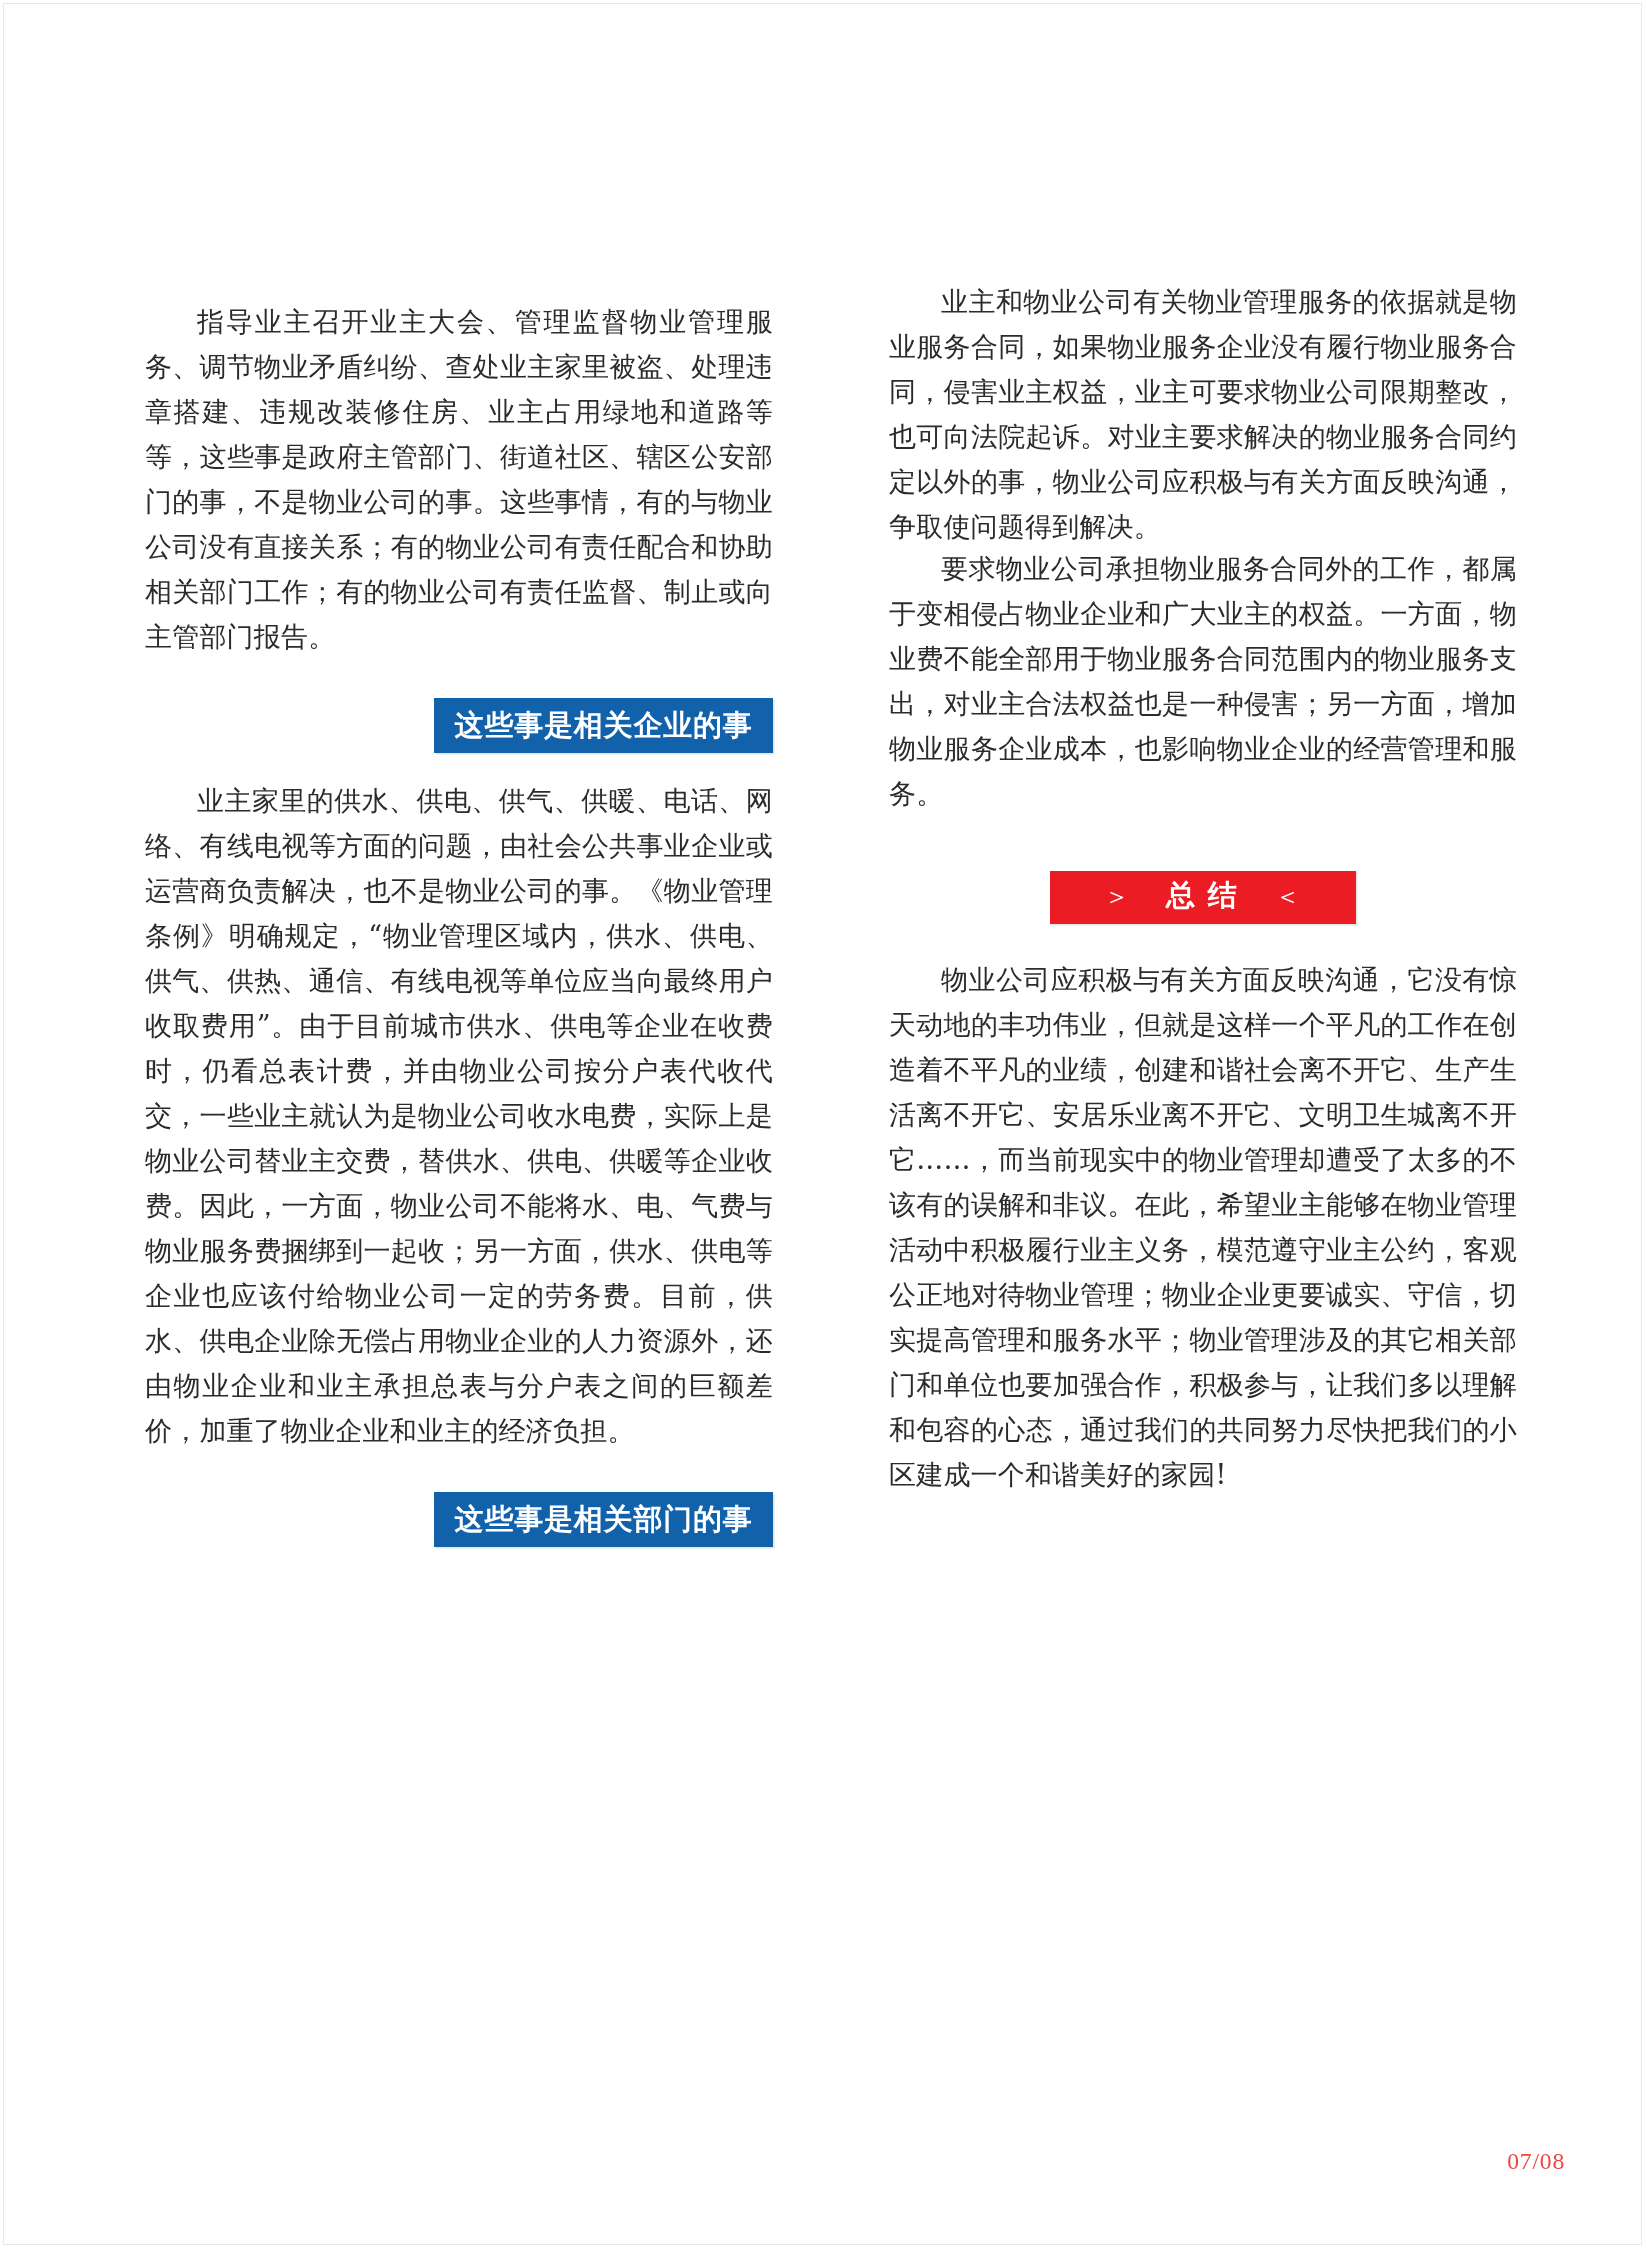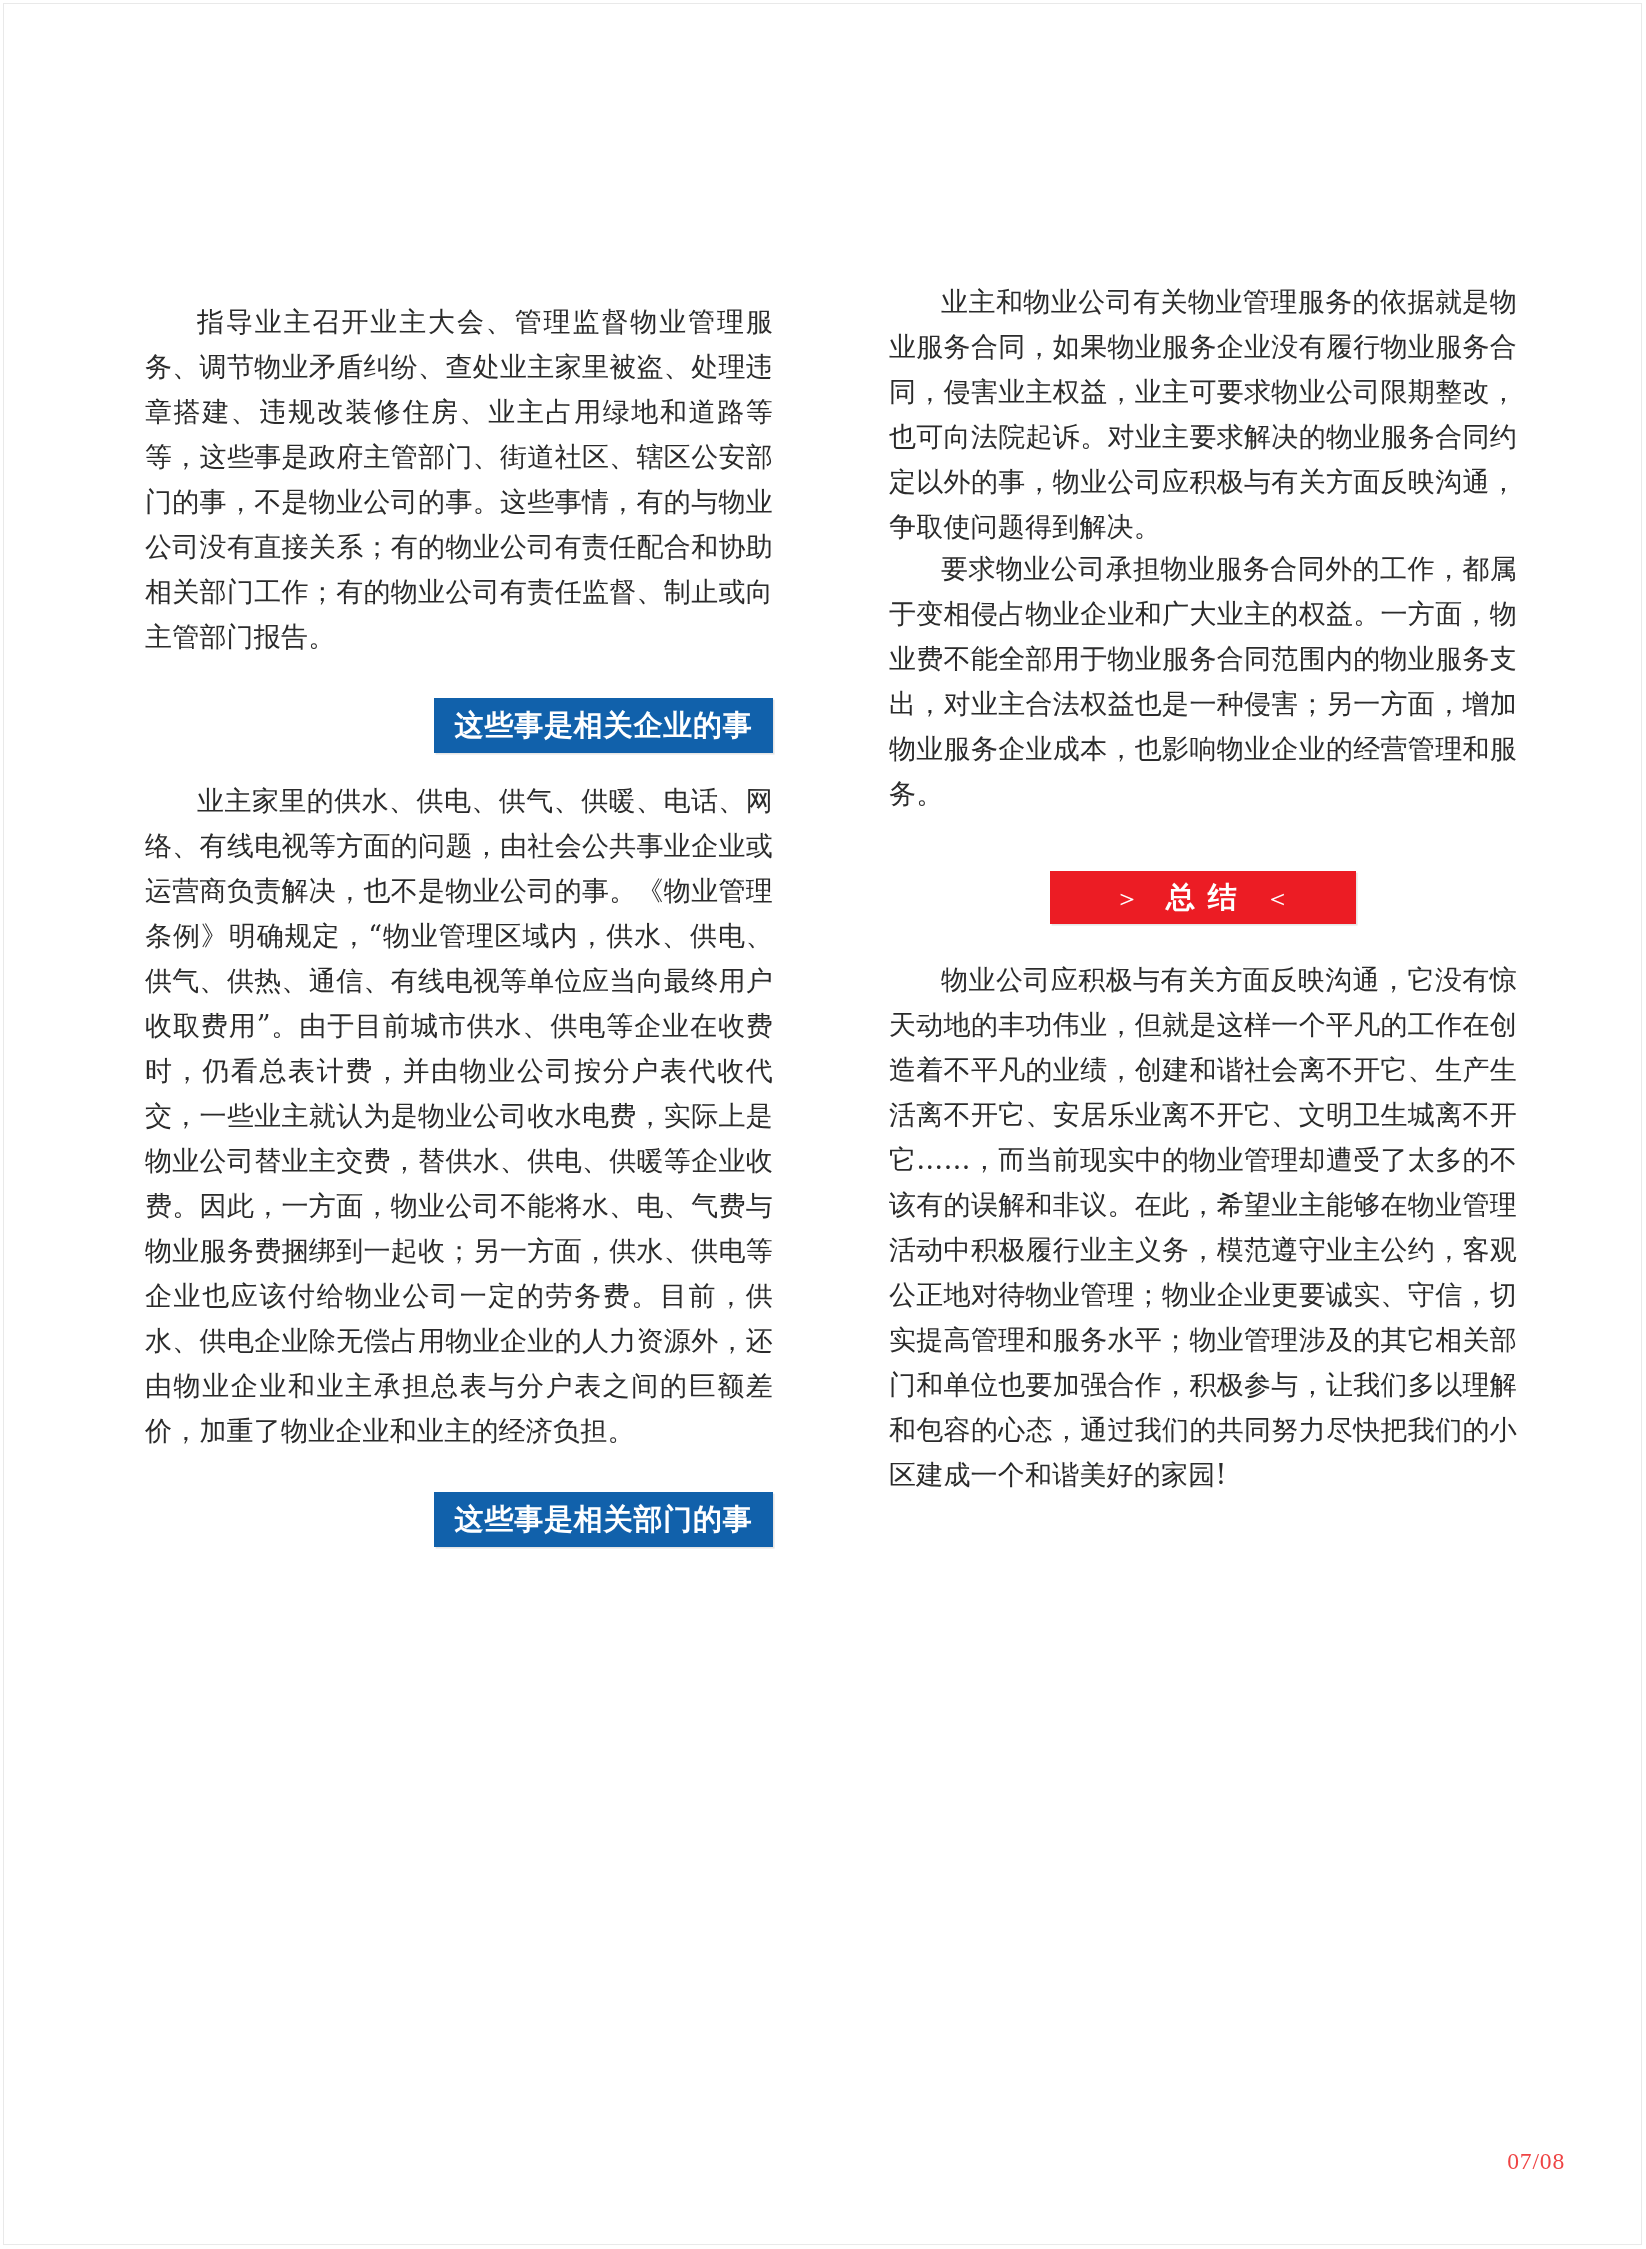--- a/index.html
+++ b/index.html
@@ -72,21 +72,21 @@
 
   
   .banner-red-wrap {
     text-align: center;
     margin-top: 52px;
     margin-bottom: 7.9px;
   }
   .banner-red {
     background: #ec1c24;
     color: #ffffff;
-    font-family: Liberation Serif, serif;
+    font-family: Liberation Mono, monospace;
     font-weight: bold;
     font-size: 29px;
     line-height: 1;
     padding: 11.8px 0 12.6px 0;
     display: block;
     width: 306px;
     margin: 12px auto;
     text-align: center;
     letter-spacing: 1.6px;
     box-shadow: 1.6px 1.6px 0 rgba(0,0,0,0.10);

